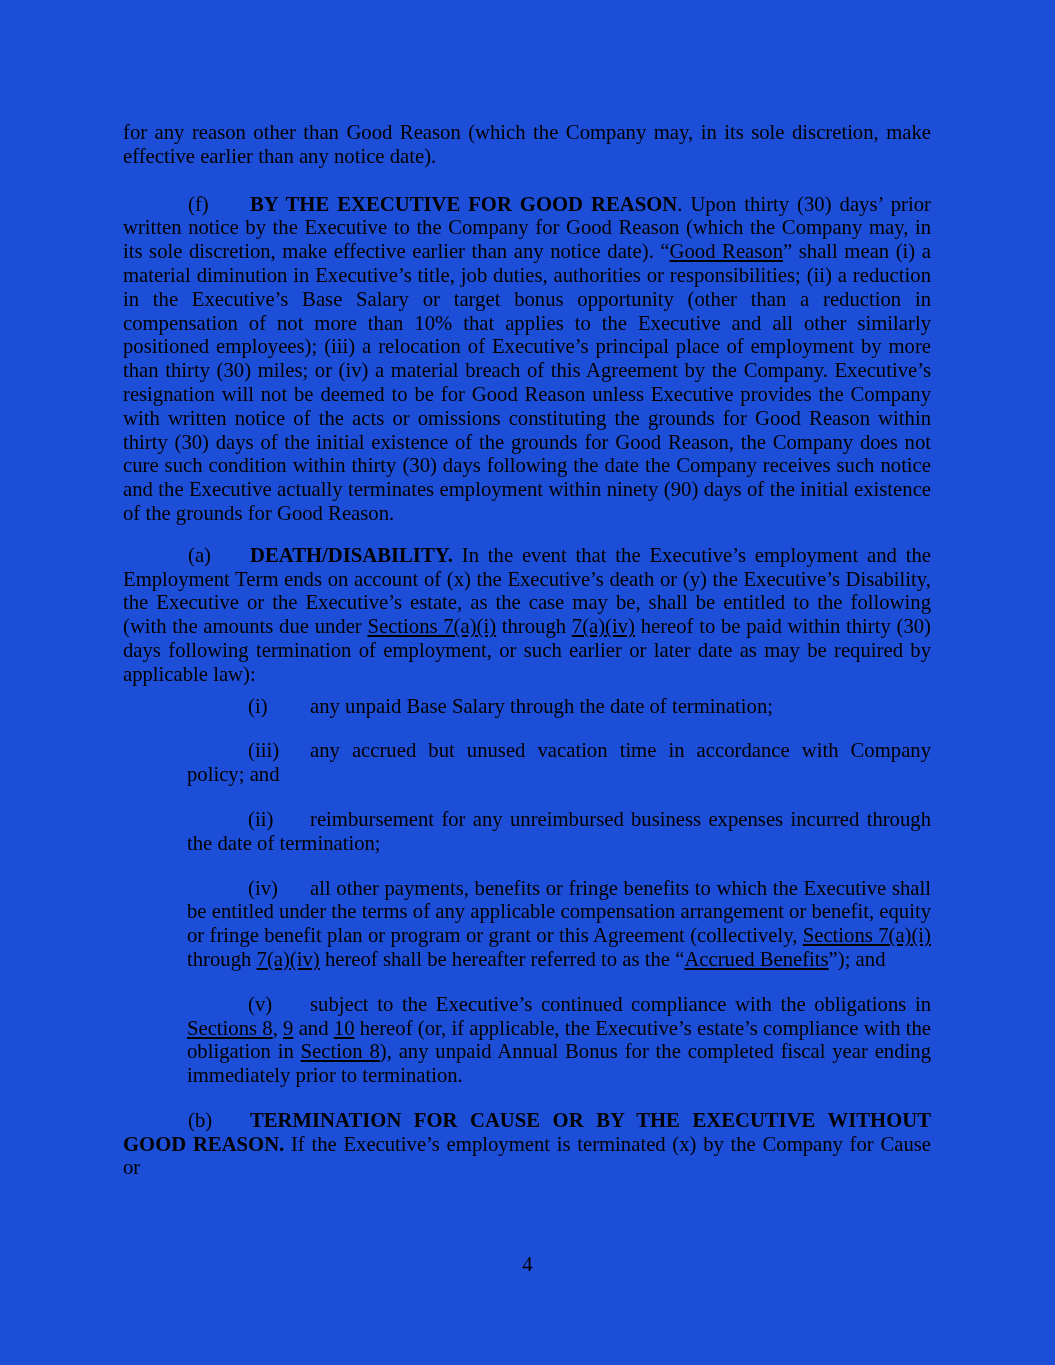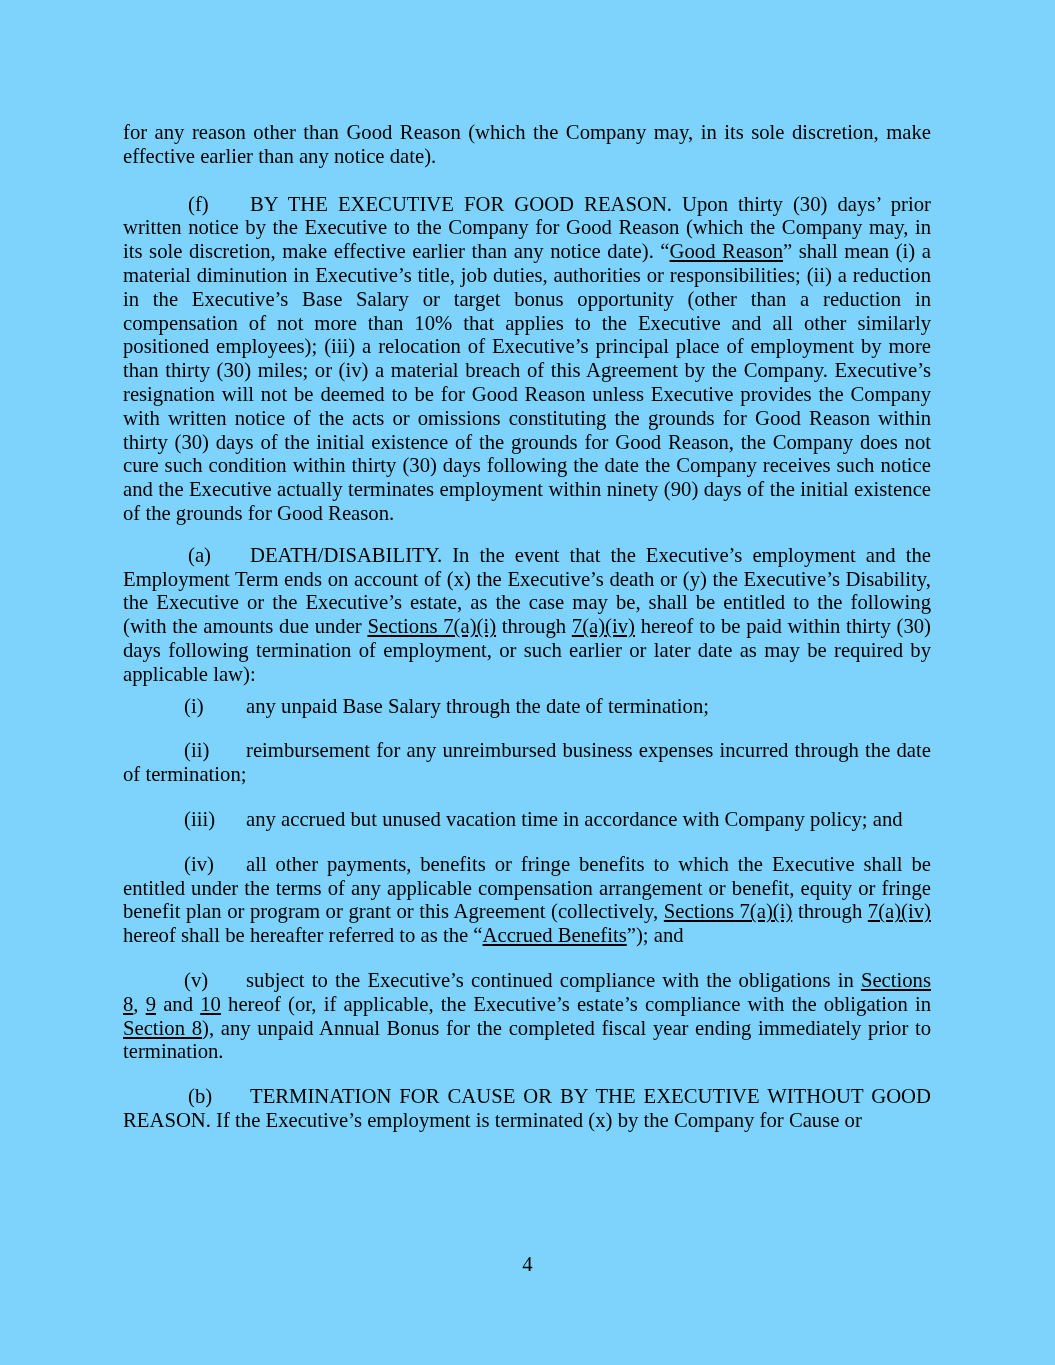--- a/index.html
+++ b/index.html
@@ -8,42 +8,42 @@
     height: 1365px;
     background: #ffffff;
     position: relative;
     font-family: "Liberation Serif", "DejaVu Serif", serif;
     color: #000000;
     -webkit-font-smoothing: antialiased;
   }
   .page {
     position: absolute;
     inset: 0;
-    background: #7dd3fc;
+    background: #1d4ed8;
     overflow: hidden;
   }
   .content {
     position: absolute;
     left: 123px;
     top: 121px;
     width: 808px;
     font-size: 20.7px;
     line-height: 23.8px;
     text-align: justify;
   }
   p { margin: 0; padding: 0; }
   .p-plain { text-indent: 0; }
   .para { text-indent: 65px; }
-  .item { text-indent: 61px; }
+  .item { margin-left: 64px; text-indent: 61px; }
   .marker {
     display: inline-block;
     width: 62px;
     text-indent: 0;
   }
-  b { font-weight: normal; }
+  b { font-weight: bold; }
   u { text-underline-offset: 2px; }
   .mb24 { margin-bottom: 24px; }
   .mb22 { margin-bottom: 8px; }
   .mb21 { margin-bottom: 21px; }
   .mb18 { margin-bottom: 18px; }
   .pageno {
     position: absolute;
     top: 1253px;
     left: 0;
     width: 1055px;
@@ -60,23 +60,23 @@
 
     <p class="p-plain mb24">for any reason other than Good Reason (which the Company may, in its sole discretion, make effective earlier than any notice date).</p>
 
     <p class="para mb18"><span class="marker">(f)</span><b>BY THE EXECUTIVE FOR GOOD REASON</b><span>. Upon thirty (30) days’ prior written notice by the Executive to the Company for Good Reason (which the Company may, in its sole discretion, make effective earlier than any notice date). “</span><u>Good Reason</u><span>” shall mean (i) a material diminution in Executive’s title, job duties, authorities or responsibilities; (ii) a reduction in the Executive’s Base Salary or target bonus opportunity (other than a reduction in compensation of not more than 10% that applies to the Executive and all other similarly positioned employees); (iii) a relocation of Executive’s principal place of employment by more than thirty (30) miles; or (iv) a material breach of this Agreement by the Company. Executive’s resignation will not be deemed to be for Good Reason unless Executive provides the Company with written notice of the acts or omissions constituting the grounds for Good Reason within thirty (30) days of the initial existence of the grounds for Good Reason, the Company does not cure such condition within thirty (30) days following the date the Company receives such notice and the Executive actually terminates employment within ninety (90) days of the initial existence of the grounds for Good Reason.</span></p>
 
 
     <p class="para mb22"><span class="marker">(a)</span><b>DEATH/DISABILITY.</b><span> In the event that the Executive’s employment and the Employment Term ends on account of (x) the Executive’s death or (y) the Executive’s Disability, the Executive or the Executive’s estate, as the case may be, shall be entitled to the following (with the amounts due under </span><u>Sections 7(a)(i)</u><span> through </span><u>7(a)(iv)</u><span> hereof to be paid within thirty (30) days following termination of employment, or such earlier or later date as may be required by applicable law):</span></p>
 
     <p class="item mb21"><span class="marker">(i)</span><span>any unpaid Base Salary through the date of termination;</span></p>
 
+    <p class="item mb21"><span class="marker">(iii)</span><span>any accrued but unused vacation time in accordance with Company policy; and</span></p>
+
     <p class="item mb21"><span class="marker">(ii)</span><span>reimbursement for any unreimbursed business expenses incurred through the date of termination;</span></p>
-
-    <p class="item mb21"><span class="marker">(iii)</span><span>any accrued but unused vacation time in accordance with Company policy; and</span></p>
 
     <p class="item mb21"><span class="marker">(iv)</span><span>all other payments, benefits or fringe benefits to which the Executive shall be entitled under the terms of any applicable compensation arrangement or benefit, equity or fringe benefit plan or program or grant or this Agreement (collectively, </span><u>Sections 7(a)(i)</u><span> through </span><u>7(a)(iv)</u><span> hereof shall be hereafter referred to as the “</span><u>Accrued Benefits</u><span>”); and</span></p>
 
     <p class="item mb21"><span class="marker">(v)</span><span>subject to the Executive’s continued compliance with the obligations in </span><u>Sections 8</u><span>, </span><u>9</u><span> and </span><u>10</u><span> hereof (or, if applicable, the Executive’s estate’s compliance with the obligation in </span><u>Section 8</u><span>), any unpaid Annual Bonus for the completed fiscal year ending immediately prior to termination.</span></p>
 
     <p class="para"><span class="marker">(b)</span><b>TERMINATION FOR CAUSE OR BY THE EXECUTIVE WITHOUT GOOD REASON.</b><span> If the Executive’s employment is terminated (x) by the Company for Cause or</span></p>
 
   </div>
 
   <div class="pageno">4</div>

